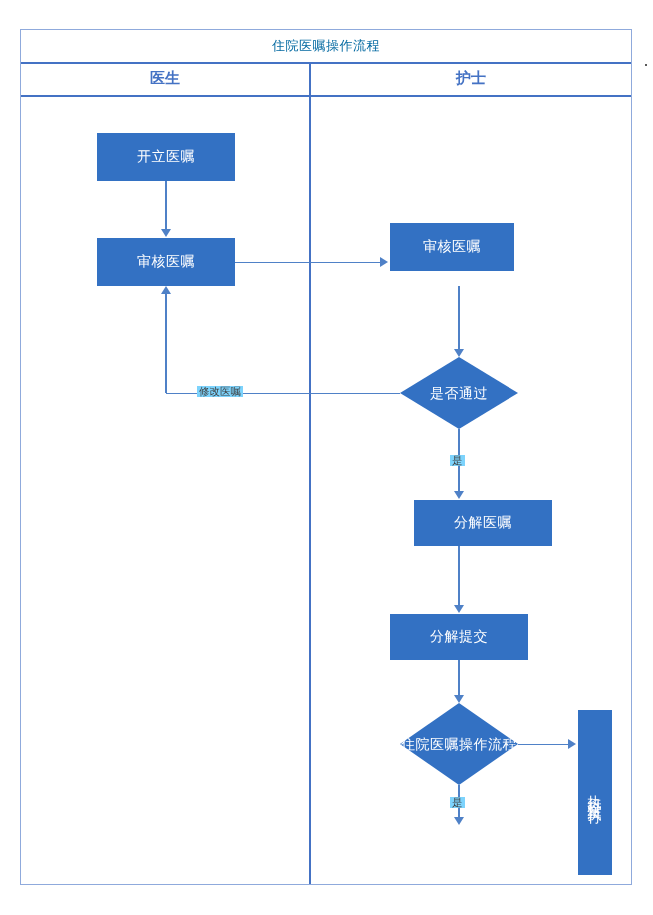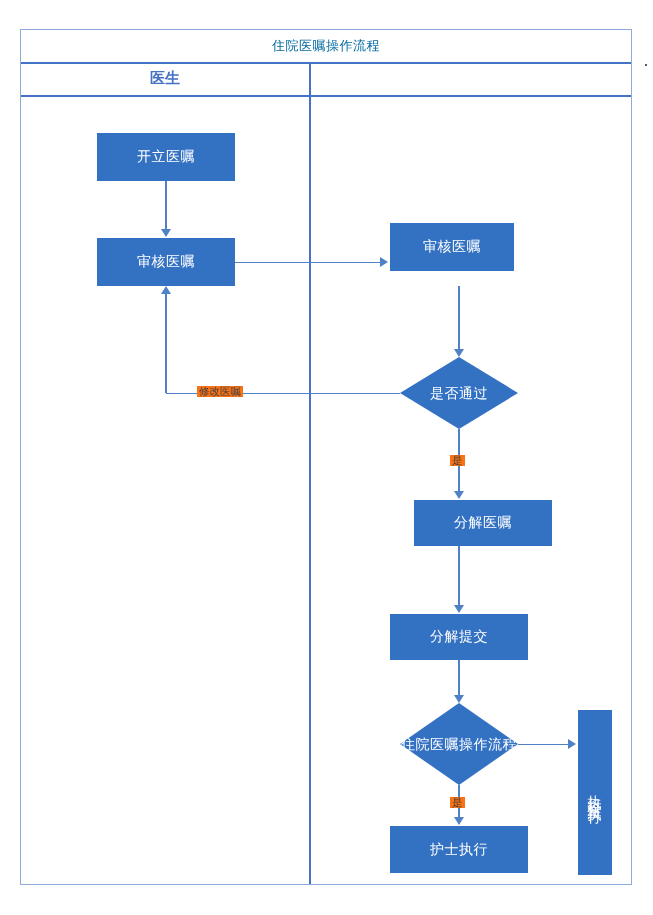--- a/index.html
+++ b/index.html
@@ -144,21 +144,21 @@
   .arrow-right {
     border-top: 5px solid transparent;
     border-bottom: 5px solid transparent;
     border-left: 8px solid #4f81c7;
   }
 
   .edge-label {
     position: absolute;
     font-size: 10.5px;
     color: #3d3d3d;
-    background: #f97316;
+    background: #7dd3fc;
     padding: 0 2px;
     white-space: nowrap;
     line-height: 1;
   }
   .edge-label-blue {
     color: #404040;
   }
 
   .stray-dot {
     position: absolute;
@@ -178,20 +178,21 @@
 
   <div class="title-row">
     <span class="title-text">住院医嘱操作流程</span>
   </div>
 
   <div class="rule rule-h1"></div>
   <div class="rule rule-h2"></div>
   <div class="rule rule-v"></div>
 
   <div class="lane-head lane-head-doctor">医生</div>
+  <div class="lane-head lane-head-nurse">护士</div>
 
   <div class="stray-dot"></div>
 
   <div class="node" style="left:97px; top:133px; width:138px; height:48px;">开立医嘱</div>
 
   <div class="node" style="left:97px; top:238px; width:138px; height:48px;">审核医嘱</div>
 
   <div class="node" style="left:390px; top:223px; width:124px; height:48px;">审核医嘱</div>
 
   <div class="diamond" style="left:400px; top:357px; width:118px; height:72px;">
@@ -201,21 +202,20 @@
 
   <div class="node" style="left:390px; top:500px; width:138px; height:46px;margin-left:24px;">分解医嘱</div>
 
   <div class="node" style="left:390px; top:614px; width:138px; height:46px;">分解提交</div>
 
   <div class="diamond" style="left:400px; top:703px; width:118px; height:82px;">
     <div class="shape"></div>
     <div class="dlabel">住院医嘱操作流程</div>
   </div>
 
-  <div class="node" style="left:390px; top:826px; width:138px; height:47px;">护士执行</div>
 
   <div class="node node-vertical" style="left:578px; top:710px; width:34px; height:165px;">执行科室执行</div>
 
   <div class="conn conn-v" style="left:165.3px; top:181px; height:49px;"></div>
   <div class="arrow arrow-down" style="left:161px; top:229px;"></div>
 
   <div class="conn conn-h" style="left:235px; top:261.5px; width:145px;"></div>
   <div class="arrow arrow-right" style="left:380px; top:257px;"></div>
 
   <div class="conn conn-v" style="left:458.3px; top:286px; height:64px;"></div>

